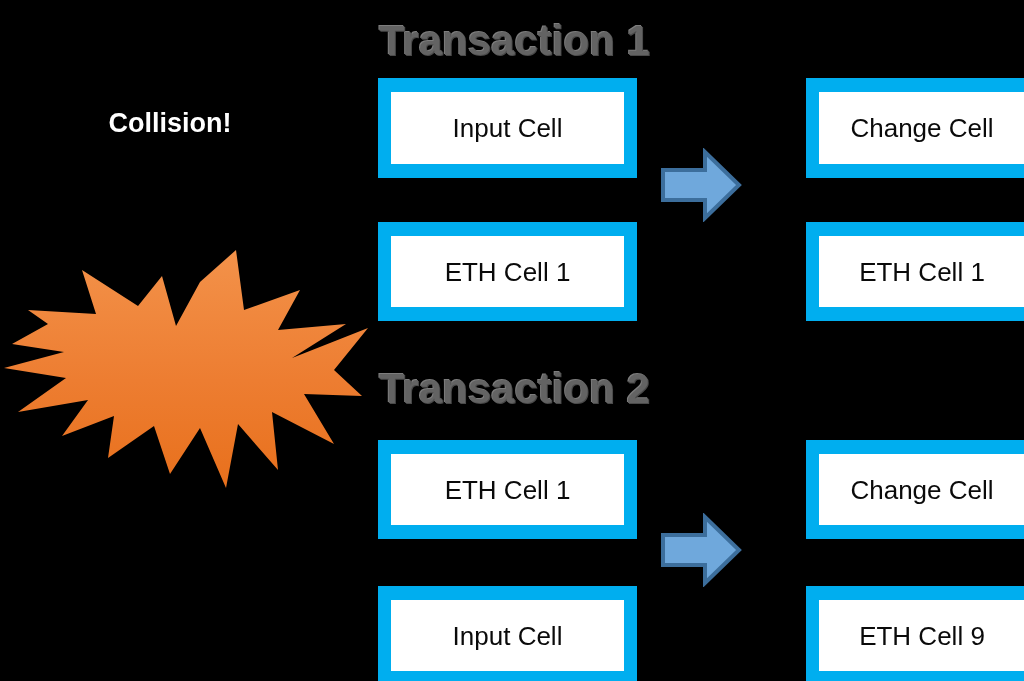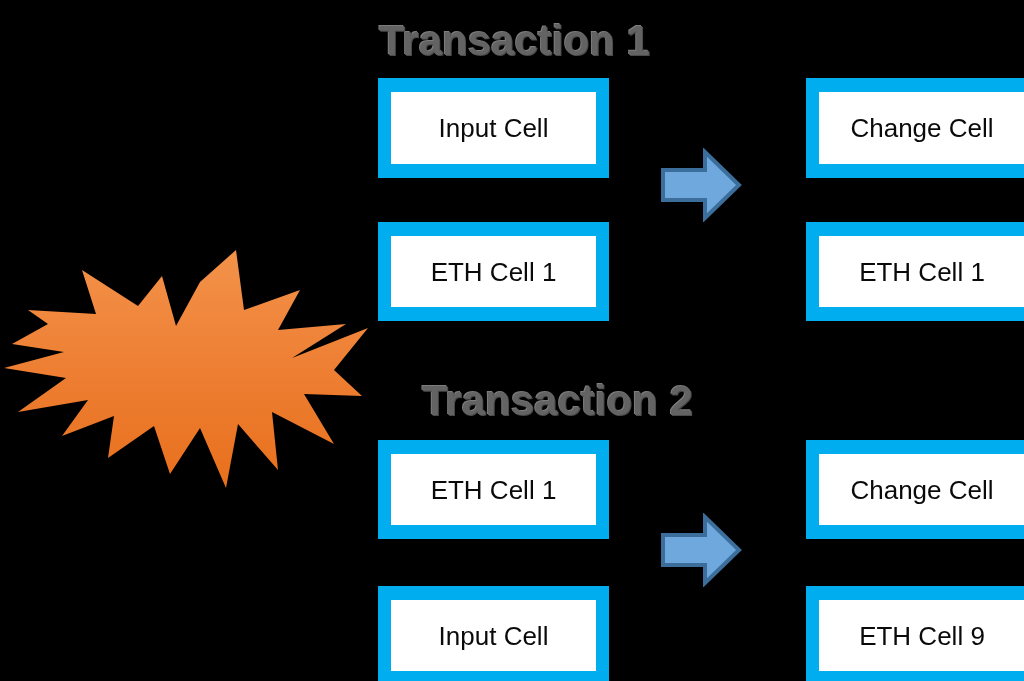--- a/index.html
+++ b/index.html
@@ -26,21 +26,21 @@
     color: #636363;
     letter-spacing: 0px;
     white-space: nowrap;
     line-height: 1;
     text-shadow:
        1px  1px 0 #4a4a4a,
       -1px -1px 0 #7d7d7d,
        0    1px 1px rgba(0,0,0,0.55);
   }
   #title-tx1 { left: 379px; top: 20px; }
-  #title-tx2 { left: 379px; top: 380px; margin-left: 43px; }
+  #title-tx2 { left: 379px; top: 368px; }
 
   
   .cell {
     position: absolute;
     background: #00AEEF;
     box-sizing: border-box;
     padding: 14px 13px;
   }
   .cell-inner {
     width: 100%;
@@ -53,21 +53,21 @@
   }
   .cell-label {
     font-size: 26px;
     color: #0A0A0A;
     line-height: 1;
     white-space: nowrap;
     font-weight: normal;
   }
 
   
-  .col-left  { left: 378px;  width: 231px; }
+  .col-left  { left: 378px;  width: 259px; }
   
   .col-right { left: 806px;  width: 232px; }
 
   .row-a { top: 78px;  height: 100px; }
   .row-b { top: 222px; height: 99px;  }
   .row-c { top: 440px; height: 99px;  }
   .row-d { top: 586px; height: 99px;  }
 
   
   .arrow {
@@ -176,14 +176,17 @@
   <svg id="collision" viewBox="0 0 364 240" preserveAspectRatio="none">
     <defs>
       <linearGradient id="burstGrad" x1="0" y1="0" x2="0" y2="1">
         <stop offset="0%" stop-color="#F3924A"></stop>
         <stop offset="55%" stop-color="#ED7D31"></stop>
         <stop offset="100%" stop-color="#E8701C"></stop>
       </linearGradient>
     </defs>
     <polygon points="232,2 240,62 296,42 274,82 342,76 288,110 364,80 330,122 358,148 300,146 330,196 268,164 274,222 234,176 222,240 196,180 166,226 150,178 104,210 110,168 58,188 84,152 14,164 62,130 0,120 60,104 8,96 44,76 24,62 92,66 78,22 134,58 158,28 172,78 196,34" fill="url(#burstGrad)"></polygon>
   </svg>
+  <div id="collision-label">
+    <span>Collision!</span>
+  </div>
 
 </div>
 
 </body></html>

